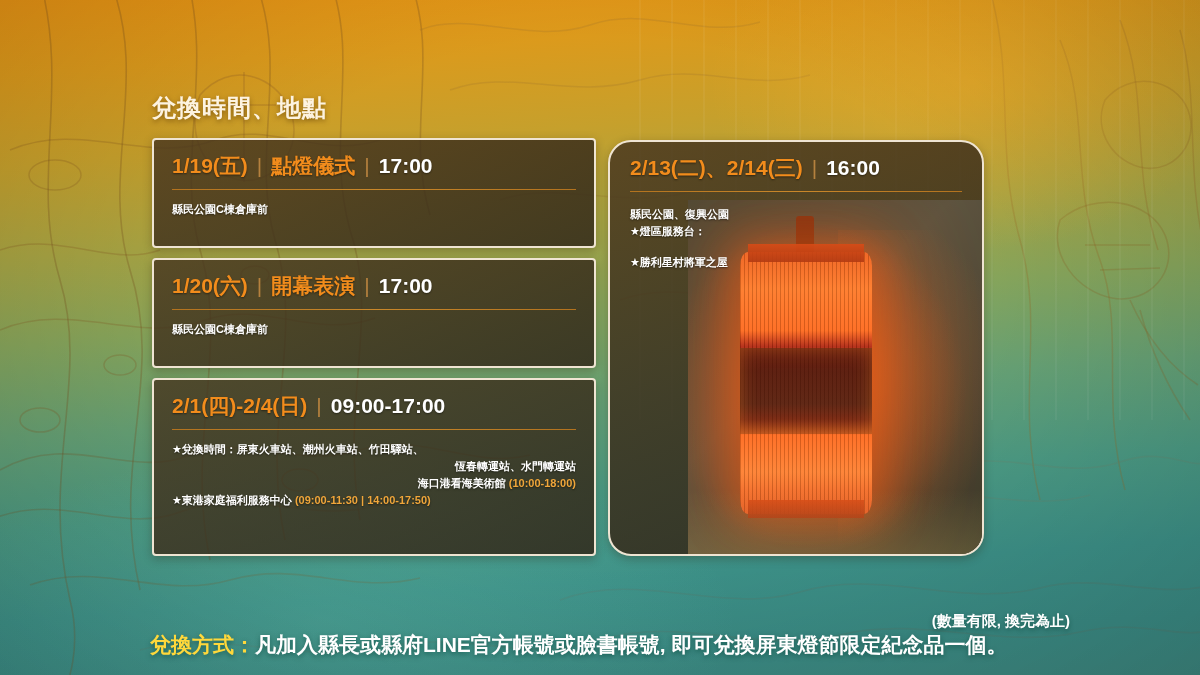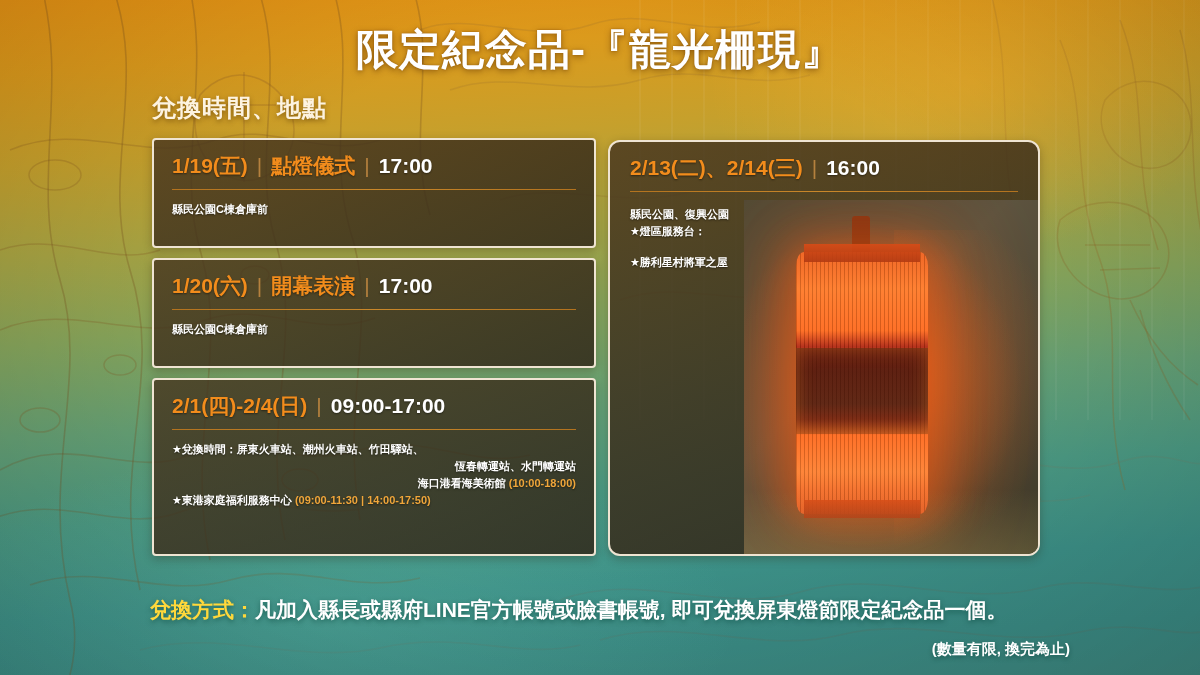--- a/index.html
+++ b/index.html
@@ -104,23 +104,23 @@
   }
   .card-body .hours { color: #f0a63a; }
   .indent { padding-left: 26px; text-align: right; }
 
   #card-1 { left: 152px; top: 138px; width: 444px; height: 110px; }
   #card-2 { left: 152px; top: 258px; width: 444px; height: 110px; }
   #card-3 { left: 152px; top: 378px; width: 444px; height: 178px; }
 
   
   #panel-right {
-    position: absolute; left: 608px; top: 140px; width: 432px; height: 416px;
+    position: absolute; left: 608px; top: 140px; width: 376px; height: 416px;
     border: 2px solid #efe4d2;
-    border-radius: 12px;
+    border-radius: 23px;
     overflow: hidden;
     background: linear-gradient(150deg, rgba(70,52,30,0.82), rgba(45,35,22,0.86));
     box-shadow: 0 3px 10px rgba(40,20,0,0.28);
   }
   #panel-right .panel-inner { position: relative; z-index: 3; padding: 14px 20px; }
   #panel-right .card-body { margin-top: 14px; }
   .body-gap { height: 14px; }
 
   
   .lantern-wrap {
@@ -266,21 +266,20 @@
                  M896,0 L896,420 M928,0 L928,420 M960,0 L960,420 M992,0 L992,420
                  M1024,0 L1024,420 M1056,0 L1056,420 M1088,0 L1088,420 M1120,0 L1120,420
                  M1152,0 L1152,420 M1184,0 L1184,420"></path>
       </g>
     </svg>
     <div class="bg-glow-top"></div>
     <div class="bg-glow-bottom"></div>
     <div class="bg-vignette"></div>
   </div>
 
-  <h1 id="title">限定紀念品-『龍光柵現』</h1>
 
   <div id="section-label">兌換時間、地點</div>
 
   <div class="card" id="card-1">
     <div class="card-head">
       <span class="date">1/19(五)</span>
       <span class="sep">|</span>
       <span class="event">點燈儀式</span>
       <span class="sep">|</span>
       <span class="time">17:00</span>
@@ -345,19 +344,19 @@
       <div class="card-body">
         <div>縣民公園、復興公園</div>
         <div>★燈區服務台：</div>
         <div class="body-gap"></div>
         <div>★勝利星村將軍之屋</div>
       </div>
     </div>
   </div>
 
   <div id="footer">
+    <div id="footer-note">(數量有限, 換完為止)</div>
     <div id="footer-main">
       <span class="accent">兌換方式：</span><span>凡加入縣長或縣府LINE官方帳號或臉書帳號, 即可兌換屏東燈節限定紀念品一個。</span>
     </div>
-    <div id="footer-note">(數量有限, 換完為止)</div>
   </div>
 
 </div>
 
 </body></html>

